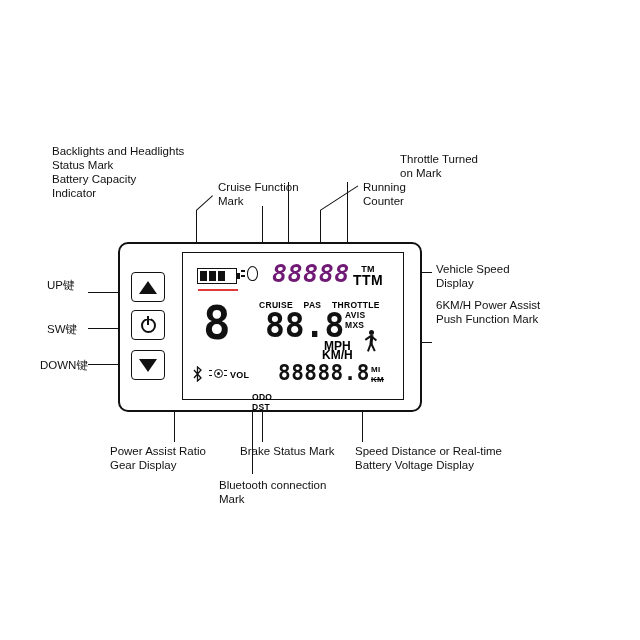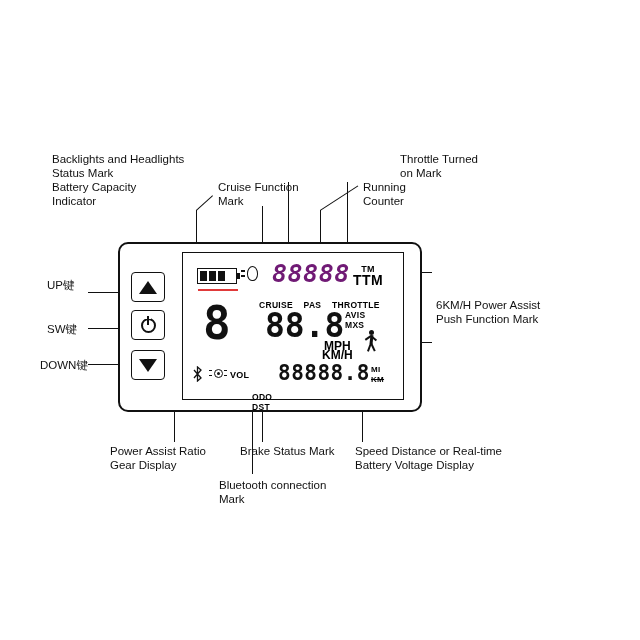--- a/index.html
+++ b/index.html
@@ -363,35 +363,37 @@
   }
   #km-mi .strike {
     text-decoration: line-through;
   }
 </style>
 </head>
 <body>
 
 <div id="root">
 
-  <div class="lbl" style="left:52px; top:152px; width:150px;">Backlights and Headlights
+  <div class="lbl" style="left:52px; top:144px; width:150px;">Backlights and Headlights
 Status Mark
 Battery Capacity
 Indicator</div>
 
   <div class="lbl" style="left:218px; top:180px; width:90px;">Cruise Function
 Mark</div>
 
 
   <div class="lbl" style="left:363px; top:180px; width:80px;">Running
 Counter</div>
 
   <div class="lbl" style="left:400px; top:152px; width:110px;">Throttle Turned
 on Mark</div>
 
+  <div class="lbl" style="left:436px; top:262px; width:110px;">Vehicle Speed
+Display</div>
 
   <div class="lbl" style="left:436px; top:298px; width:130px;">6KM/H Power Assist
 Push Function Mark</div>
 
   <div class="lbl" style="left:110px; top:444px; width:120px;">Power Assist Ratio
 Gear Display</div>
 
   <div class="lbl" style="left:240px; top:444px; width:125px;">Brake Status Mark</div>
 
   <div class="lbl" style="left:219px; top:478px; width:130px;">Bluetooth connection

